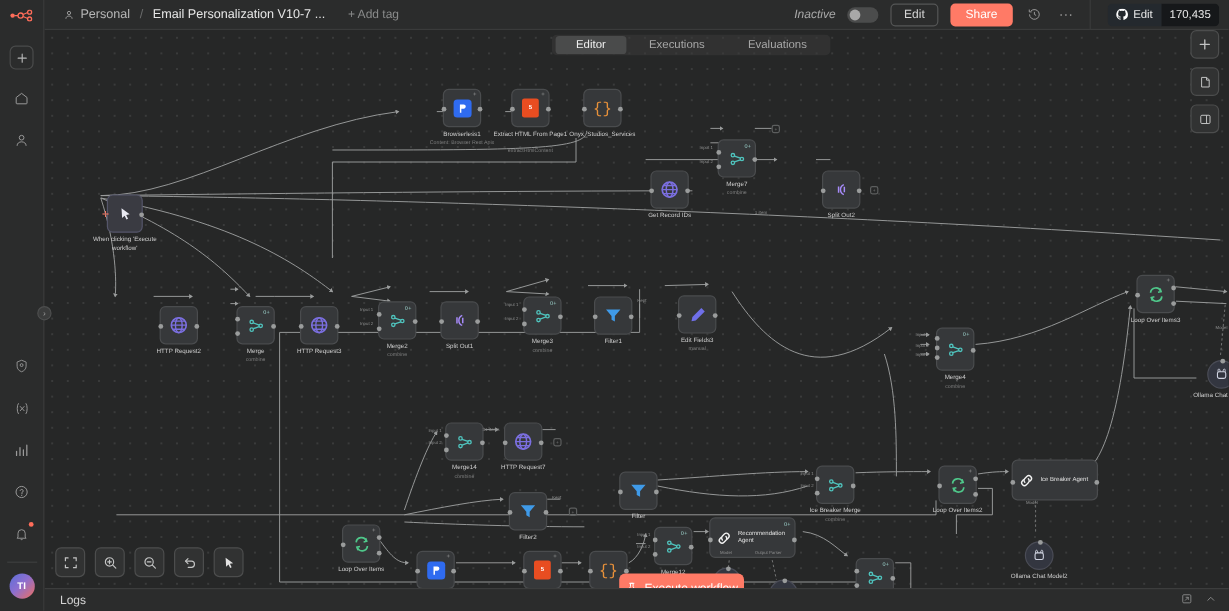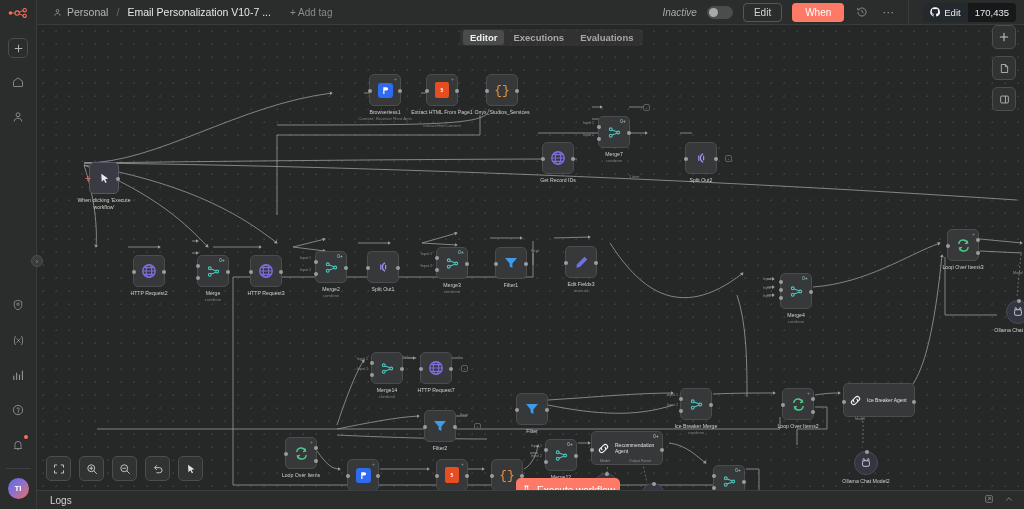--- a/index.html
+++ b/index.html
@@ -64,21 +64,21 @@
   .hicon { color:#9a9a9a;font-size:12px;display:flex;align-items:center;justify-content:center;width:16px;height:16px; }
   .ghstar { display:flex;align-items:center;height:19px;border-radius:4px;overflow:hidden;margin-left:4px; }
   .ghstar .gs1 { background:#24292e;color:#e8e8e8;font-size:9.5px;padding:0 7px;height:19px;display:flex;align-items:center;gap:4px; }
   .ghstar .gs2 { background:#16181a;color:#e8e8e8;font-size:9.5px;padding:0 7px;height:19px;display:flex;align-items:center; }
   .hdr-vsep { width:1px;height:25px;background:#3a3b3b;margin-left:2px; }
   
   #tabs {
     position:absolute;left:460px;top:29px;height:17px;display:flex;align-items:center;gap:2px;z-index:31;
     background:rgba(58,59,59,.55); border-radius:4px; padding:1px 3px;
   }
-  #tabs .tab { font-size:9.5px;color:#a7a7a7;padding:2px 7px;border-radius:3px;font-weight:bold; }
+  #tabs .tab { font-size:9.5px;color:#a7a7a7;padding:2px 17px;border-radius:3px; }
   #tabs .tab.active { background:#4a4b4b;color:#f0f0f0; }
   
   #canvas {
     position:absolute;left:37px;top:25px;width:987px;height:466px;
     background-color:#262727;
     background-image:radial-gradient(#3a3b3b 1px, transparent 1px);
     background-size:13px 13px;
     overflow:hidden;
   }
   #svglayer { position:absolute;left:0;top:0;width:987px;height:466px; }
@@ -219,21 +219,21 @@
     <span class="sep">/</span>
     <span class="wfname">Email Personalization V10-7 ...</span>
     <span class="addtag">+ Add tag</span>
   </div>
   <div class="hdr-right">
     <span class="inactive-label">Inactive</span>
     <div class="toggle">
         <div class="knob"></div>
       </div>
     <div class="btn-share">Edit</div>
-    <div class="btn-save">When</div>
+    <div class="btn-save">Share</div>
     <div class="hicon">
       <svg width="12" height="12" viewBox="0 0 16 16">
           <path d="M2.6 8a5.4 5.4 0 1 0 1.6-3.8" fill="none" stroke="currentColor" stroke-width="1.1"></path>
           <path d="M2.3 2.6v2.6h2.6" fill="none" stroke="currentColor" stroke-width="1.1"></path>
           <path d="M8 5.2V8l1.9 1.2" fill="none" stroke="currentColor" stroke-width="1.1"></path>
         </svg>
     </div>
     <div class="hicon">···</div>
     <div class="hdr-vsep"></div>
     <div class="ghstar">

